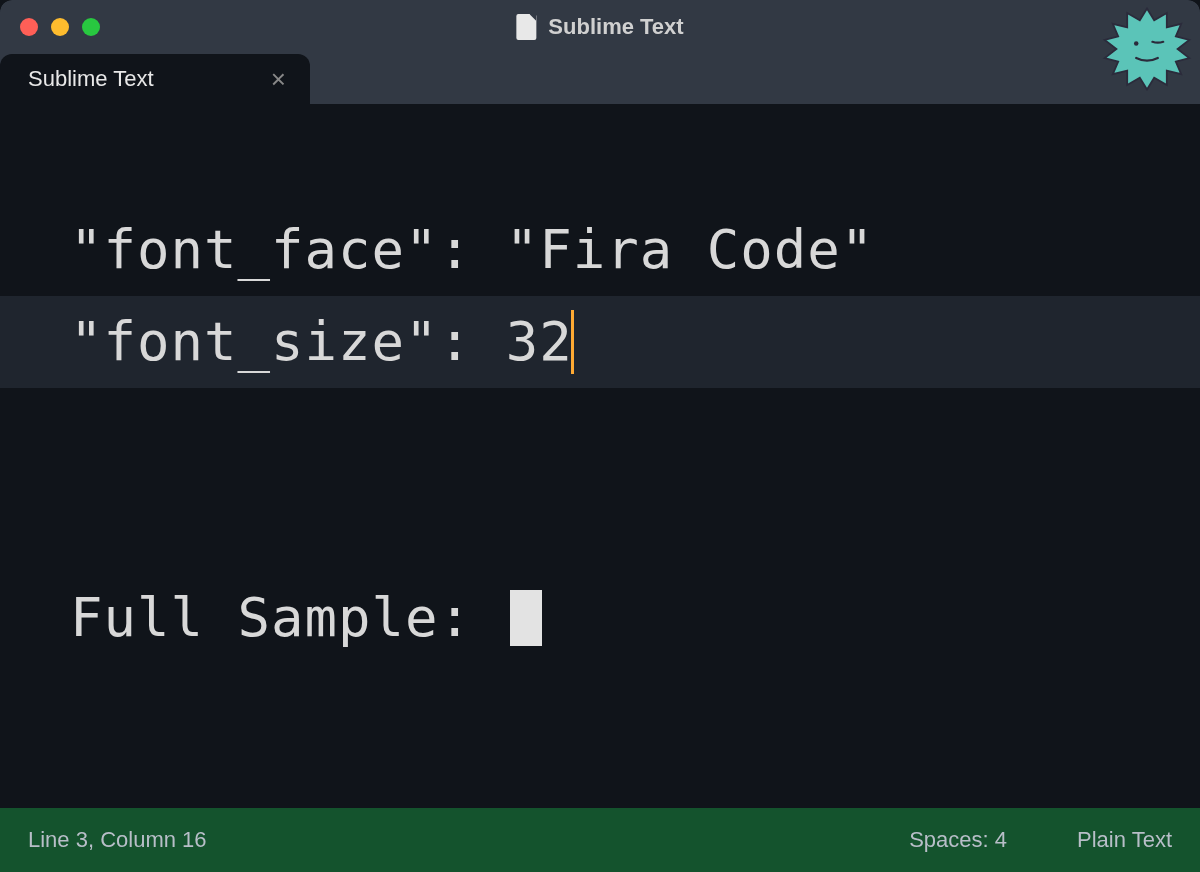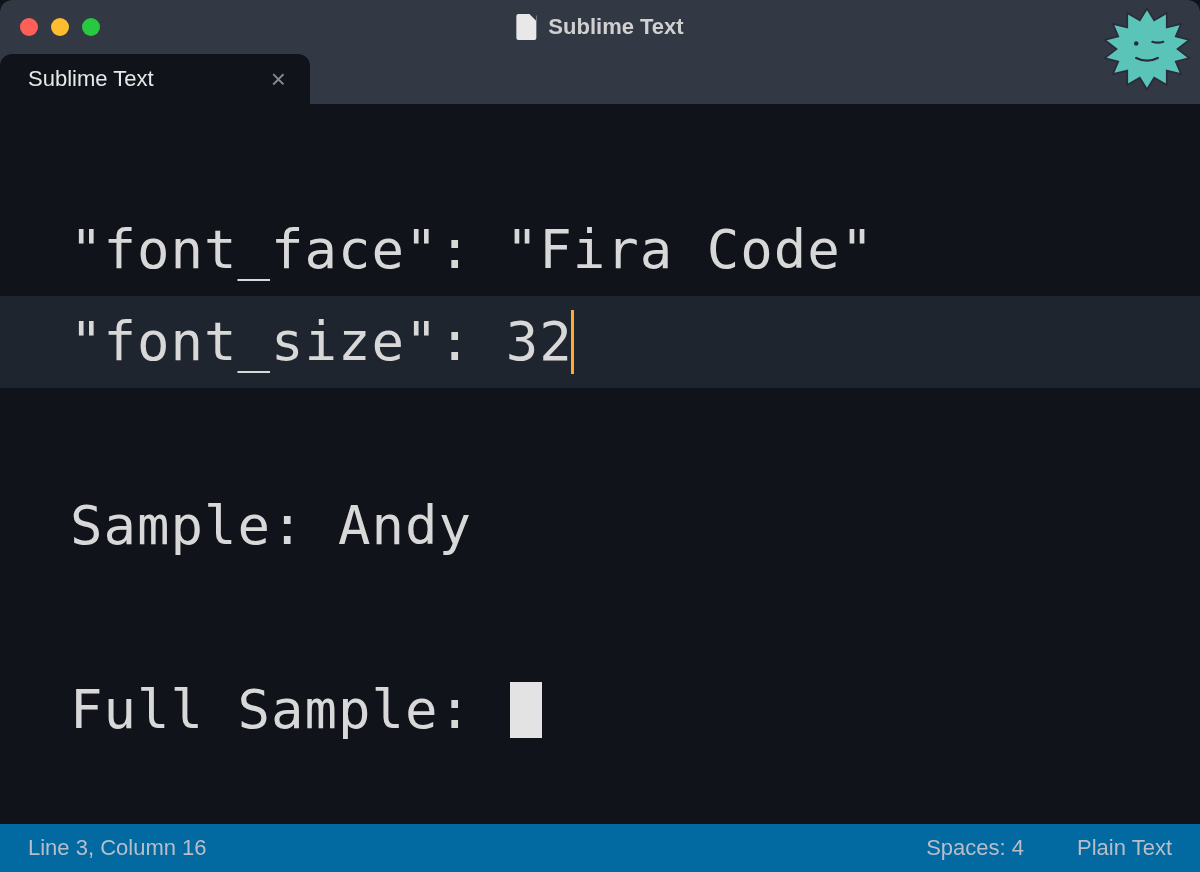--- a/index.html
+++ b/index.html
@@ -133,35 +133,35 @@
     }
     .block-char {
       display: inline-block;
       width: 32px;
       height: 56px;
       background: #e3e3e3;
       vertical-align: middle;
       margin-left: 4px;
     }
     .statusbar {
-      height: 48px;
-      background: #0369a1;
+      height: 64px;
+      background: #14532d;
       display: flex;
       align-items: center;
       justify-content: space-between;
       padding: 12px 28px;
       color: #b8bec8;
       font-size: 22px;
       position: absolute;
       bottom: 0;
       width: 100%;
     }
     .statusbar-right {
       display: flex;
-      gap: 53px;
+      gap: 70px;
     }
   </style>
 </head>
 <body>
 
 <div class="titlebar">
   <div class="traffic-lights">
     <div class="traffic-light tl-close"></div>
     <div class="traffic-light tl-min"></div>
     <div class="traffic-light tl-max"></div>
@@ -184,21 +184,20 @@
   <div class="tab">
     <span>Sublime Text</span>
     <span class="tab-close">×</span>
   </div>
 </div>
 
 <div class="editor">
   <div class="code-line"><span>"font_face": "Fira Code"</span></div>
   <div class="code-line highlighted"><span>"font_size": 32</span><span class="cursor-caret"></span></div>
   <div class="code-line"><span></span></div>
-  <div class="code-line"><span>Sample: Andy</span></div>
   <div class="code-line"><span></span></div>
   <div class="code-line"><span>Full Sample: </span><span class="block-char"></span></div>
 </div>
 
 <div class="statusbar">
   <div>Line 3, Column 16</div>
   <div class="statusbar-right">
     <div>Spaces: 4</div>
     <div>Plain Text</div>
   </div>

